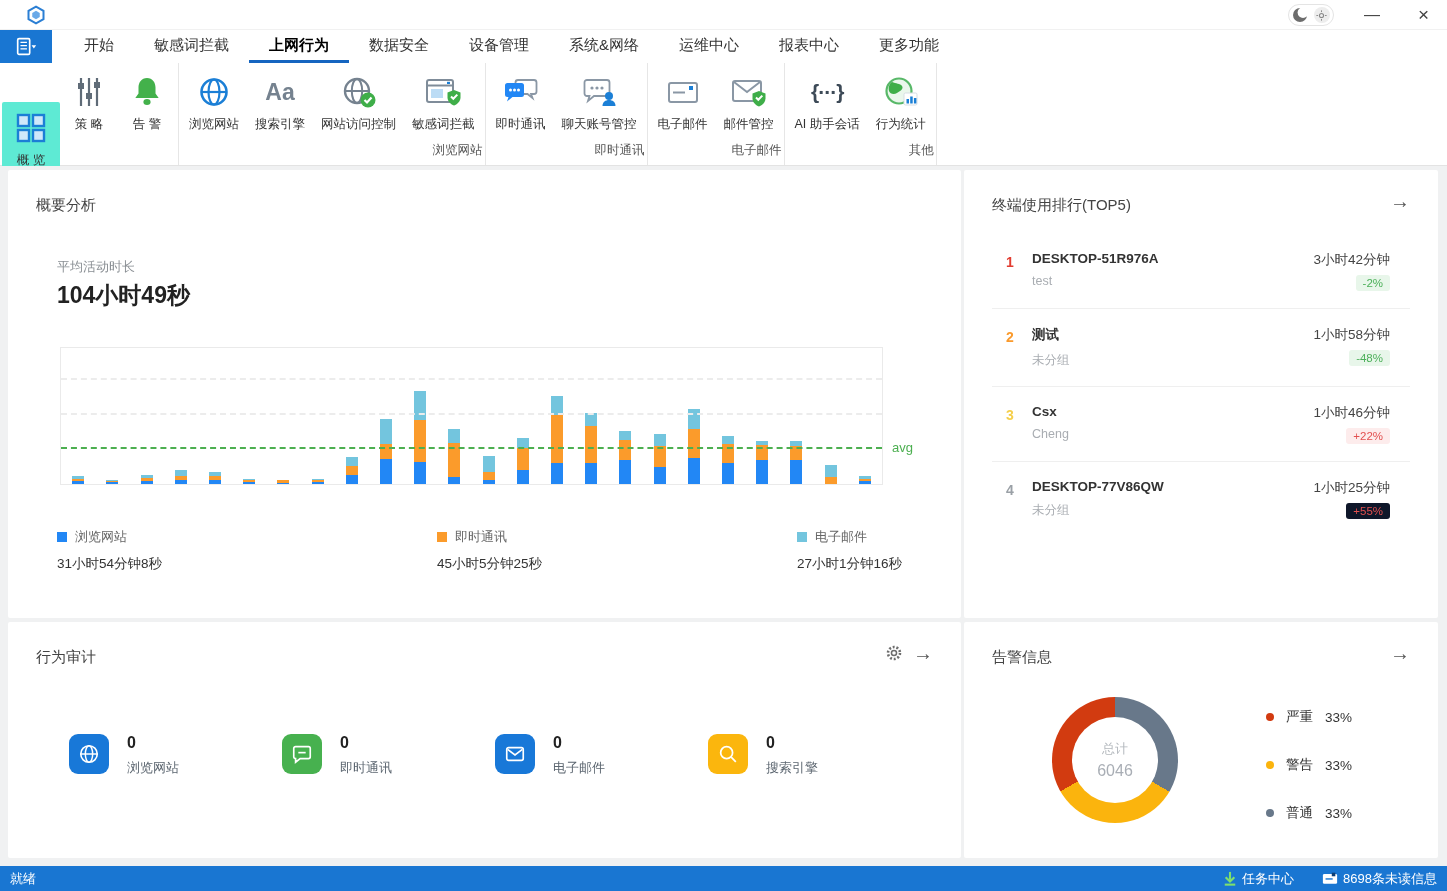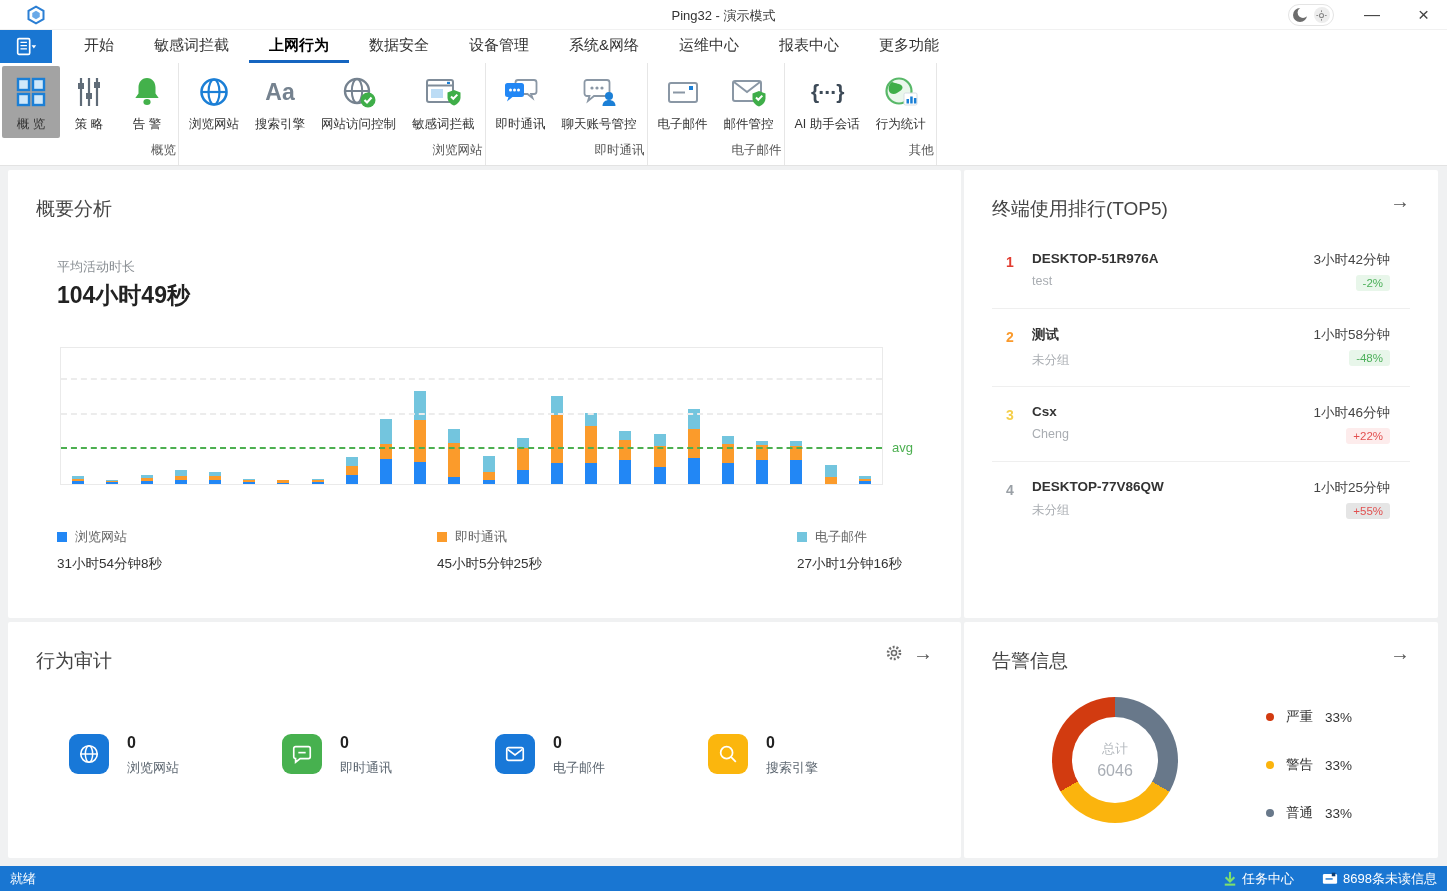--- a/index.html
+++ b/index.html
@@ -26,34 +26,34 @@
   .tab { padding:0 20px; font-size:15px; color:#333; display:flex; align-items:center;
     border-bottom:3px solid transparent; cursor:default; }
   .tab.active { color:#000; border-bottom-color:#1565c0; font-weight:bold; }
 
   .ribbon { position:absolute; left:0; top:63px; width:1447px; height:103px; background:#fff;
     border-bottom:1px solid #e3e3e3; display:flex; }
   .rgroup { display:flex; flex-direction:column; border-right:1px solid #e6e6e6; padding:3px 2px 0 2px; }
   .rbtns { display:flex; flex:1; align-items:flex-start; }
   .rbtn { display:flex; flex-direction:column; align-items:center; justify-content:flex-start;
     padding:6px 8px 5px 8px; min-width:58px; border-radius:2px; }
-  .rbtn.selected { background:#a3a3a3; }
+  .rbtn.selected { background:#5eead4;margin-top:36px; }
   .rbtn .ricon { height:40px; display:flex; align-items:center; justify-content:center; }
   .rbtn .rlabel { font-size:12.5px; color:#333; margin-top:4px; white-space:nowrap; }
   .rgroup .gname { text-align:right; font-size:12.5px; color:#555; padding:4px 0 6px 0; }
   .txticon { font-size:23px; font-weight:bold; color:#75828f; line-height:34px; }
   .bracesicon { font-size:21px; font-weight:bold; color:#3d4a57; line-height:34px; letter-spacing:-1px; }
 
   .content { position:absolute; left:0; top:166px; width:1447px; height:700px; background:#f0f1f2; }
   .panel { position:absolute; background:#fff; border-radius:2px; }
   #panel-overview { left:8px; top:4px; width:953px; height:448px; }
   #panel-top5 { left:964px; top:4px; width:474px; height:448px; }
   #panel-audit { left:8px; top:456px; width:953px; height:236px; }
   #panel-alerts { left:964px; top:456px; width:474px; height:236px; }
-  .ptitle { position:absolute; left:28px; top:26px; font-size:19px; color:#444; }
+  .ptitle { position:absolute; left:28px; top:26px; font-size:15px; color:#444; }
   .parrow { position:absolute; top:20px; font-size:20px; color:#555; }
 
   .metric-label { position:absolute; left:49px; top:88px; font-size:13px; color:#8a8f94; }
   .metric-value { position:absolute; left:49px; top:110px; font-size:23px; font-weight:bold; color:#222; }
 
   .plot { position:absolute; left:52px; top:177px; width:823px; height:138px;
     border:1px solid #eaeaea; }
   .grid { position:absolute; left:0; right:0; height:0; border-top:2px dashed #ececec; }
   .avg-line { position:absolute; left:0; right:0; height:0; border-top:2px dashed #4caf50; }
   .avg-label { position:absolute; left:calc(100% + 10px); top:-9px; color:#4caf50; font-size:13px; }
@@ -105,21 +105,20 @@
   .sb-item { display:flex; align-items:center; gap:5px; }
 </style>
 </head>
 <body>
 
 <div class="titlebar">
   <svg class="logo" viewBox="0 0 24 24">
     <polygon points="12,2 21,7 21,17 12,22 3,17 3,7" fill="none" stroke="#2b7fd4" stroke-width="2.4"></polygon>
     <polygon points="12,7 16.5,9.5 16.5,14.5 12,17 7.5,14.5 7.5,9.5" fill="#6aa9e8"></polygon>
   </svg>
-  <div class="title">Ping32 - 演示模式</div>
   <div class="win-controls">
     <div class="theme-pill">
       <svg class="moon" viewBox="0 0 16 16">
         <circle cx="8" cy="8" r="7" fill="#6d6d6d"></circle>
           <circle cx="11" cy="5.5" r="5.4" fill="#fff"></circle>
       </svg>
       <span class="sun-wrap">
         <svg width="11" height="11" viewBox="0 0 16 16">
           <circle cx="8" cy="8" r="3" fill="none" stroke="#8a8a8a" stroke-width="1.6"></circle>
           <g stroke="#8a8a8a" stroke-width="1.4">
@@ -584,21 +583,21 @@
         </div>
       </div>
       <div class="t5-item">
         <div class="t5-rank" style="color: rgb(154, 160, 166);">4</div>
         <div class="t5-mid">
           <div class="t5-name">DESKTOP-77V86QW</div>
           <div class="t5-group">未分组</div>
         </div>
         <div class="t5-right">
           <div class="t5-dur">1小时25分钟</div>
-          <span class="t5-badge" style="background: #e5e5e5; color: rgb(226, 80, 80);">+55%</span>
+          <span class="t5-badge" style="background: #0f172a; color: rgb(226, 80, 80);">+55%</span>
         </div>
       </div>
     </div>
   </div>
 
   <div class="panel" id="panel-audit">
     <div class="ptitle">行为审计</div>
     <span class="parrow" style="right:58px; top:22px">
       <svg width="18" height="18" viewBox="0 0 24 24">
         <circle cx="12" cy="12" r="8" fill="none" stroke="#6d6d6d" stroke-width="3.4" stroke-dasharray="2.6 2.4"></circle>

